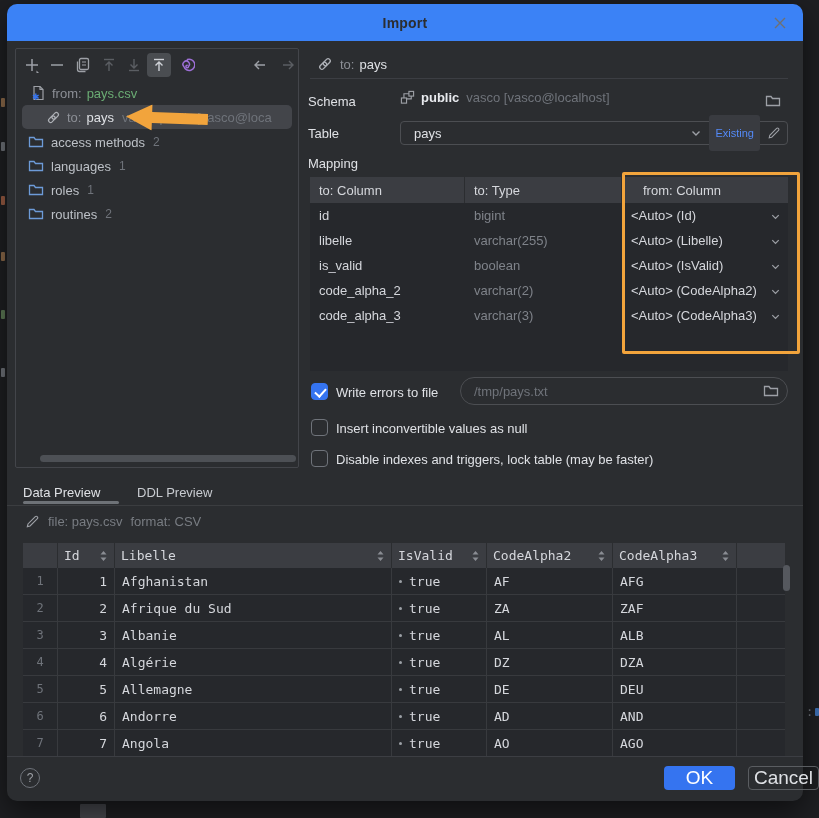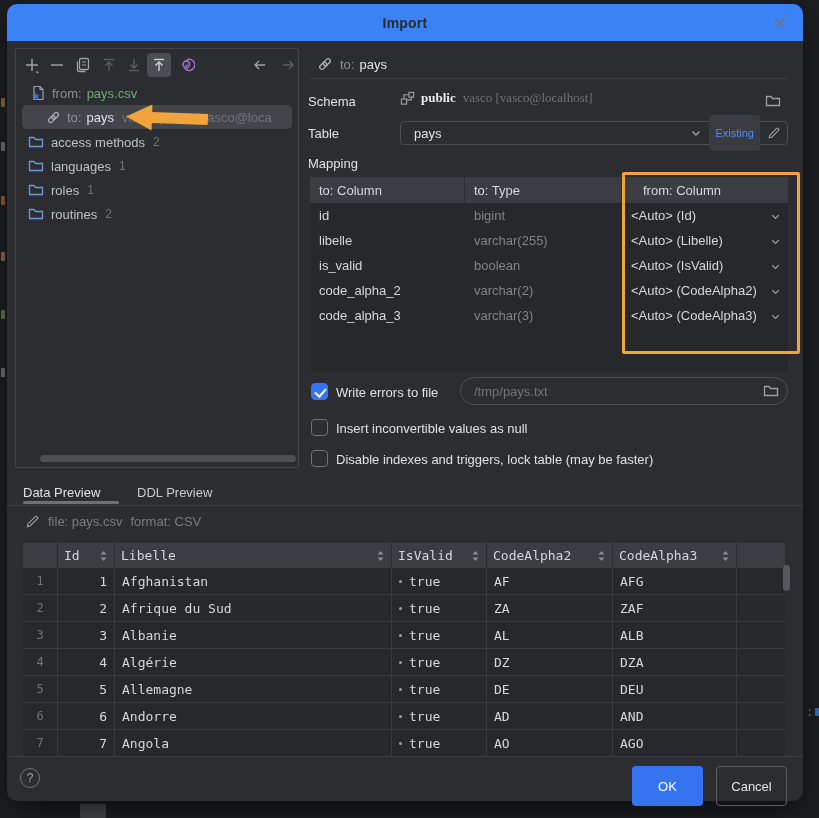--- a/index.html
+++ b/index.html
@@ -45,21 +45,21 @@
   .tree-name-white{ color:#dfe1e5; }
   .tree-detail{ color:#6f737a; margin-left:8px; white-space:nowrap; overflow:hidden; }
   .tree-count{ color:#6f737a; margin-left:8px; font-size:12px; }
   .folder-label{ color:#bcc0c6; }
   .lp-scrollbar{ position:absolute; left:24px; bottom:5px; width:256px; height:7px; background:#4d5055; border-radius:4px; }
   
   .r-header{ position:absolute; left:310px; top:52px; display:flex; align-items:center; color:#8c8f96; }
   .r-header .name{ color:#dfe1e5; margin-left:5px; }
   .r-divider{ position:absolute; left:303px; top:74px; width:478px; height:1px; background:#3c3e43; }
   .form-label{ position:absolute; left:301px; color:#dfe1e5; }
-  .schema-line{ position:absolute; left:393px; top:86px; display:flex; align-items:flex-end;font-family:Liberation Serif, serif; }
+  .schema-line{ position:absolute; left:393px; top:86px; display:flex; align-items:flex-end; }
   .schema-line .val{ color:#e8eaee; font-weight:bold; margin-left:6px; }
   .schema-line .detail{ color:#6f737a; margin-left:7px; }
   .icon-btn-right{ position:absolute; color:#9da0a6; }
   .tbl-input{
     position:absolute; left:393px; top:117px; width:388px; height:24px;
     border:1px solid #4c4e52; border-radius:4px; display:flex; align-items:center;
     padding:0 6px 0 13px; background:transparent;
   }
   .tbl-input .val{ flex:1; color:#dfe1e5; }
   .badge{
@@ -115,22 +115,22 @@
   .pv-row .num{ justify-content:flex-end; }
   .bool-dot{ width:3px; height:3px; border-radius:50%; background:#9ca0a6; margin-right:7px; }
   .pv-scroll-thumb{ position:absolute; left:776px; top:561px; width:7px; height:26px; background:#55585e; border-radius:4px; }
   
   .footer-divider{ position:absolute; left:0; top:752px; width:796px; height:1px; background:#3c3e43; }
   .help-btn{
     position:absolute; left:13px; top:764px; width:20px; height:20px; border-radius:50%;
     border:1px solid #6f737a; color:#9da0a6; display:flex; align-items:center; justify-content:center;
     font-size:12px;
   }
-  .btn{ position:absolute; top:762px; width:71px; height:40px; border-radius:4px;
-    display:flex; align-items:center; justify-content:center; cursor:pointer; font-size:13px; }
+  .btn{ position:absolute; top:762px; width:71px; height:24px; border-radius:4px;
+    display:flex; align-items:center; justify-content:center; cursor:pointer; font-size:19px;margin-left:32px; }
   .btn-ok{ left:625px; background:#3574f0; color:#fff; }
   .btn-cancel{ left:709px; border:1px solid #5a5d61; color:#dfe1e5; }
   
   .arrow-annot{ position:absolute; left:119px; top:101px; width:82px; height:26px; z-index:8; transform:rotate(2deg); pointer-events:none; }
   svg{ display:block; }
   .frag-text{ position:absolute; color:#6f737a; font-size:12px; font-family:"DejaVu Sans Mono",monospace; }
 </style>
 </head>
 <body>
 

